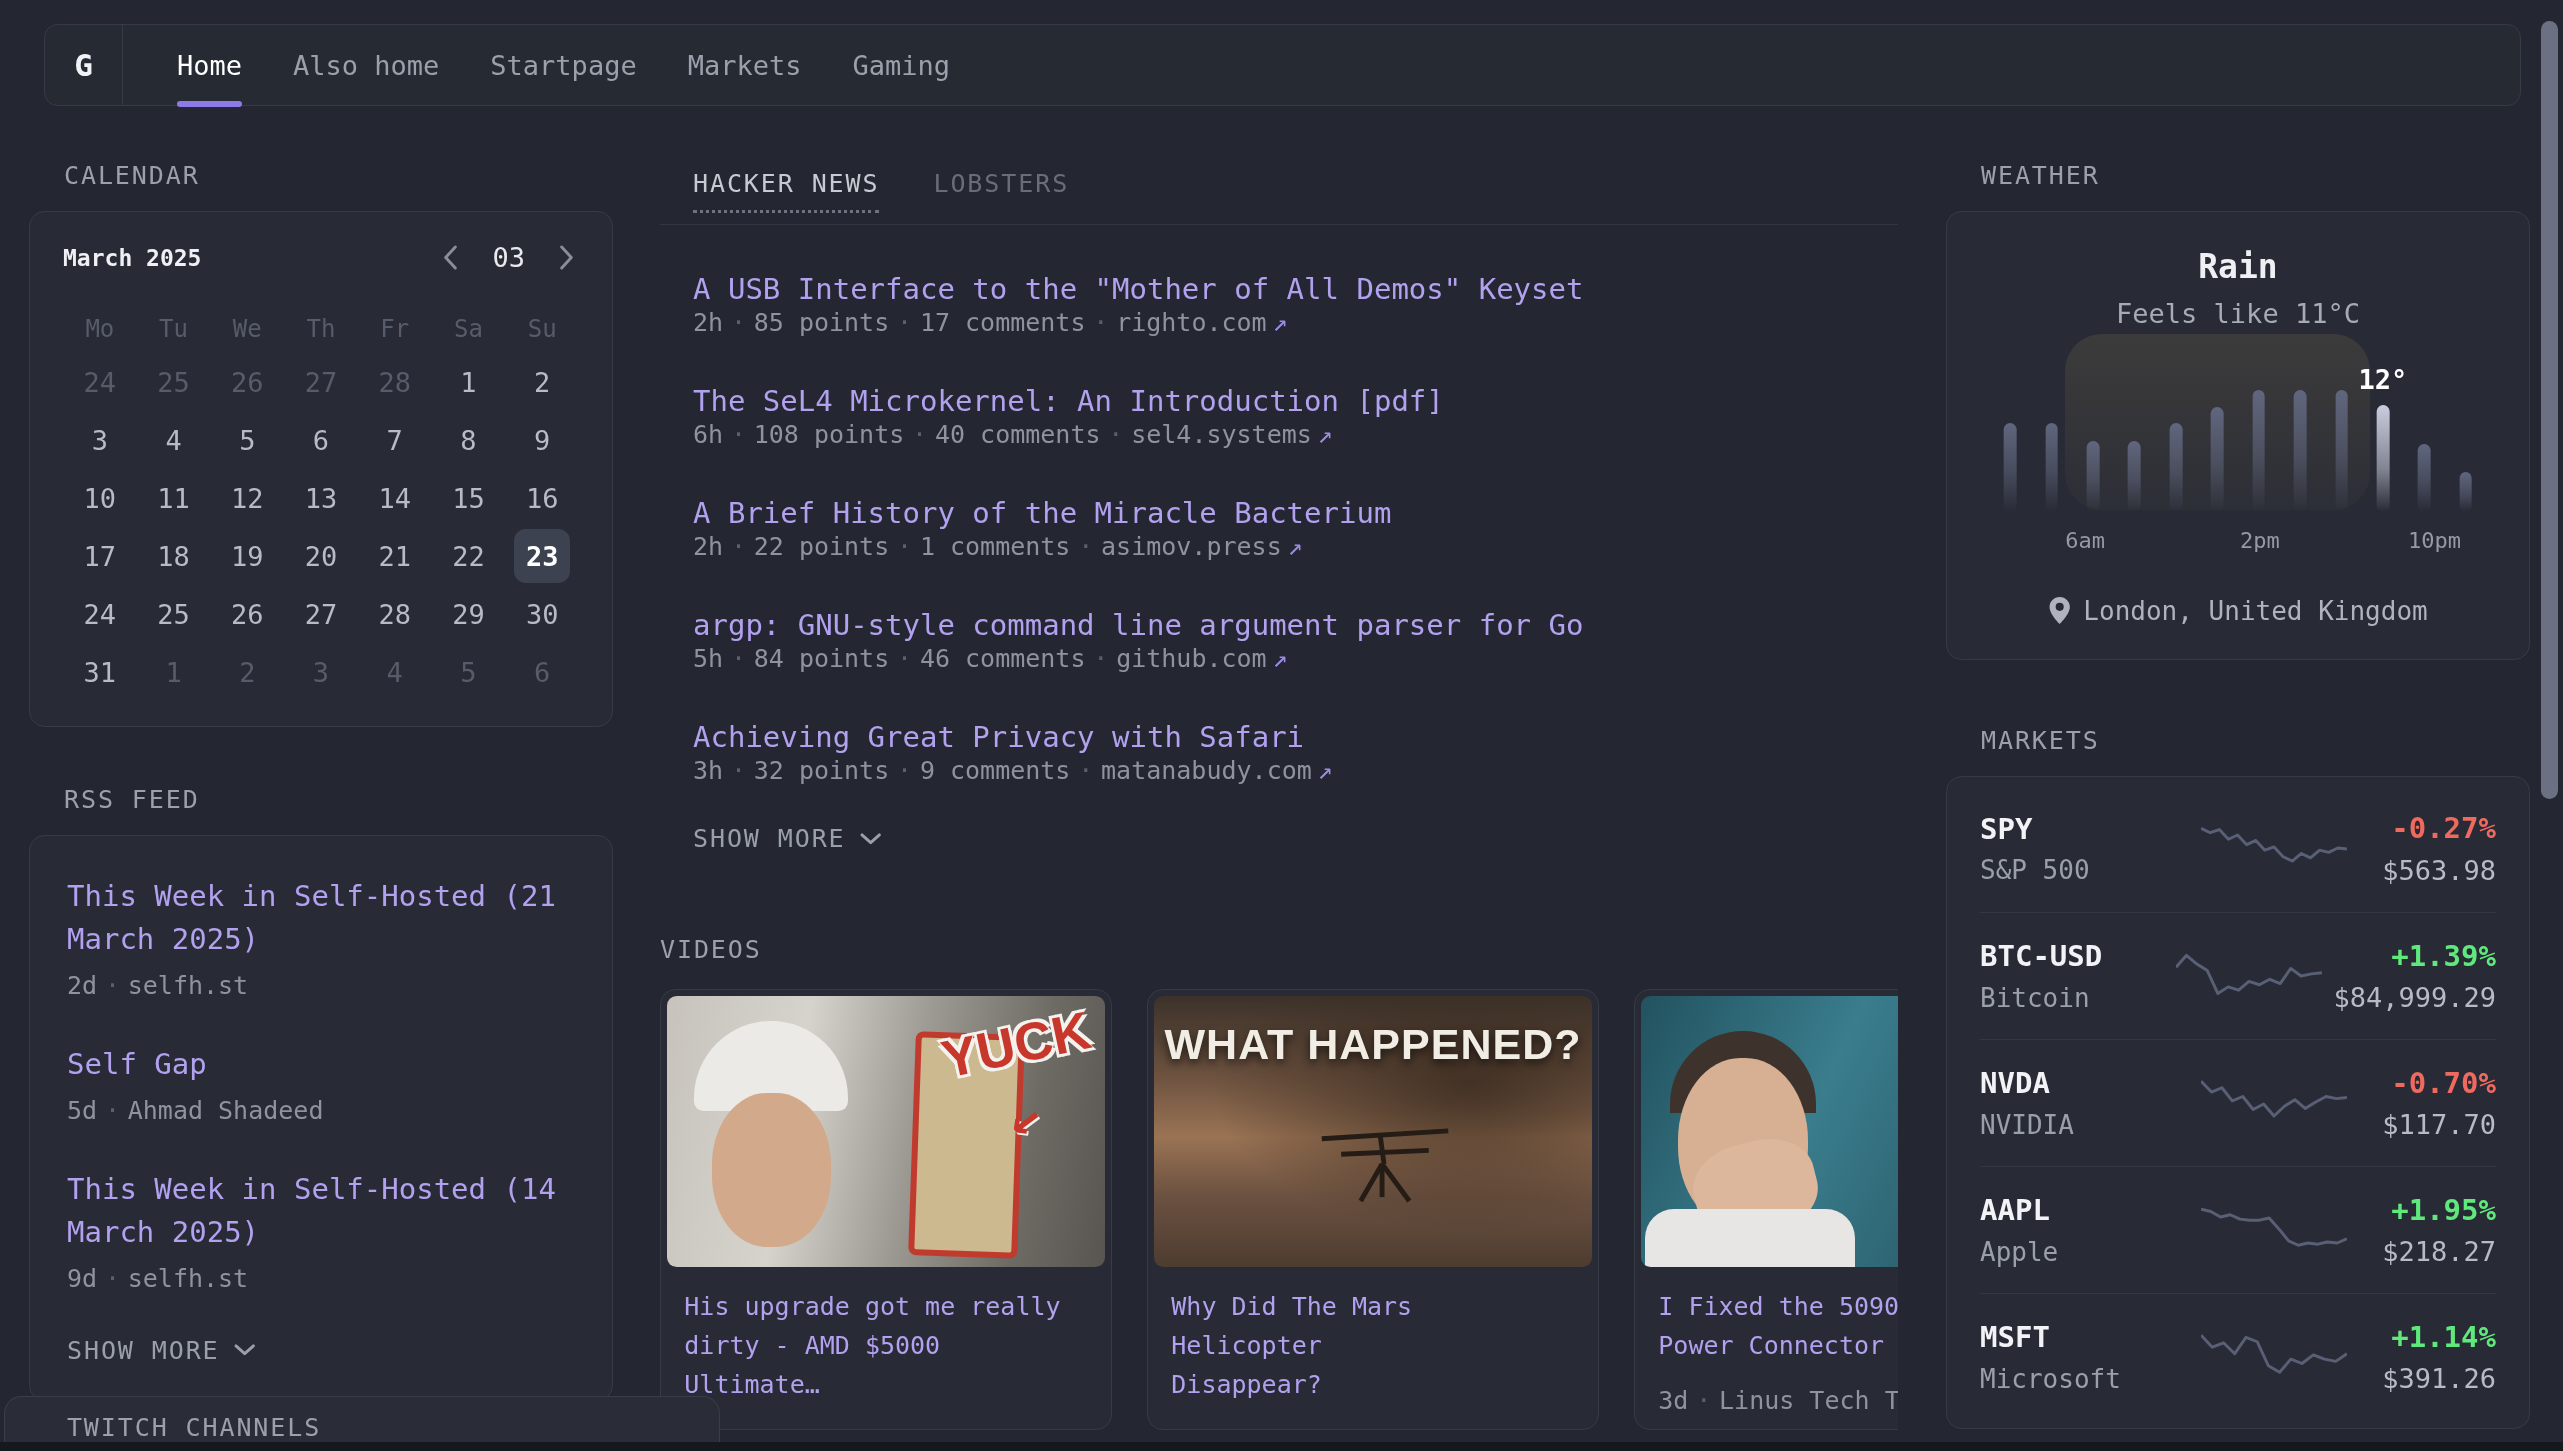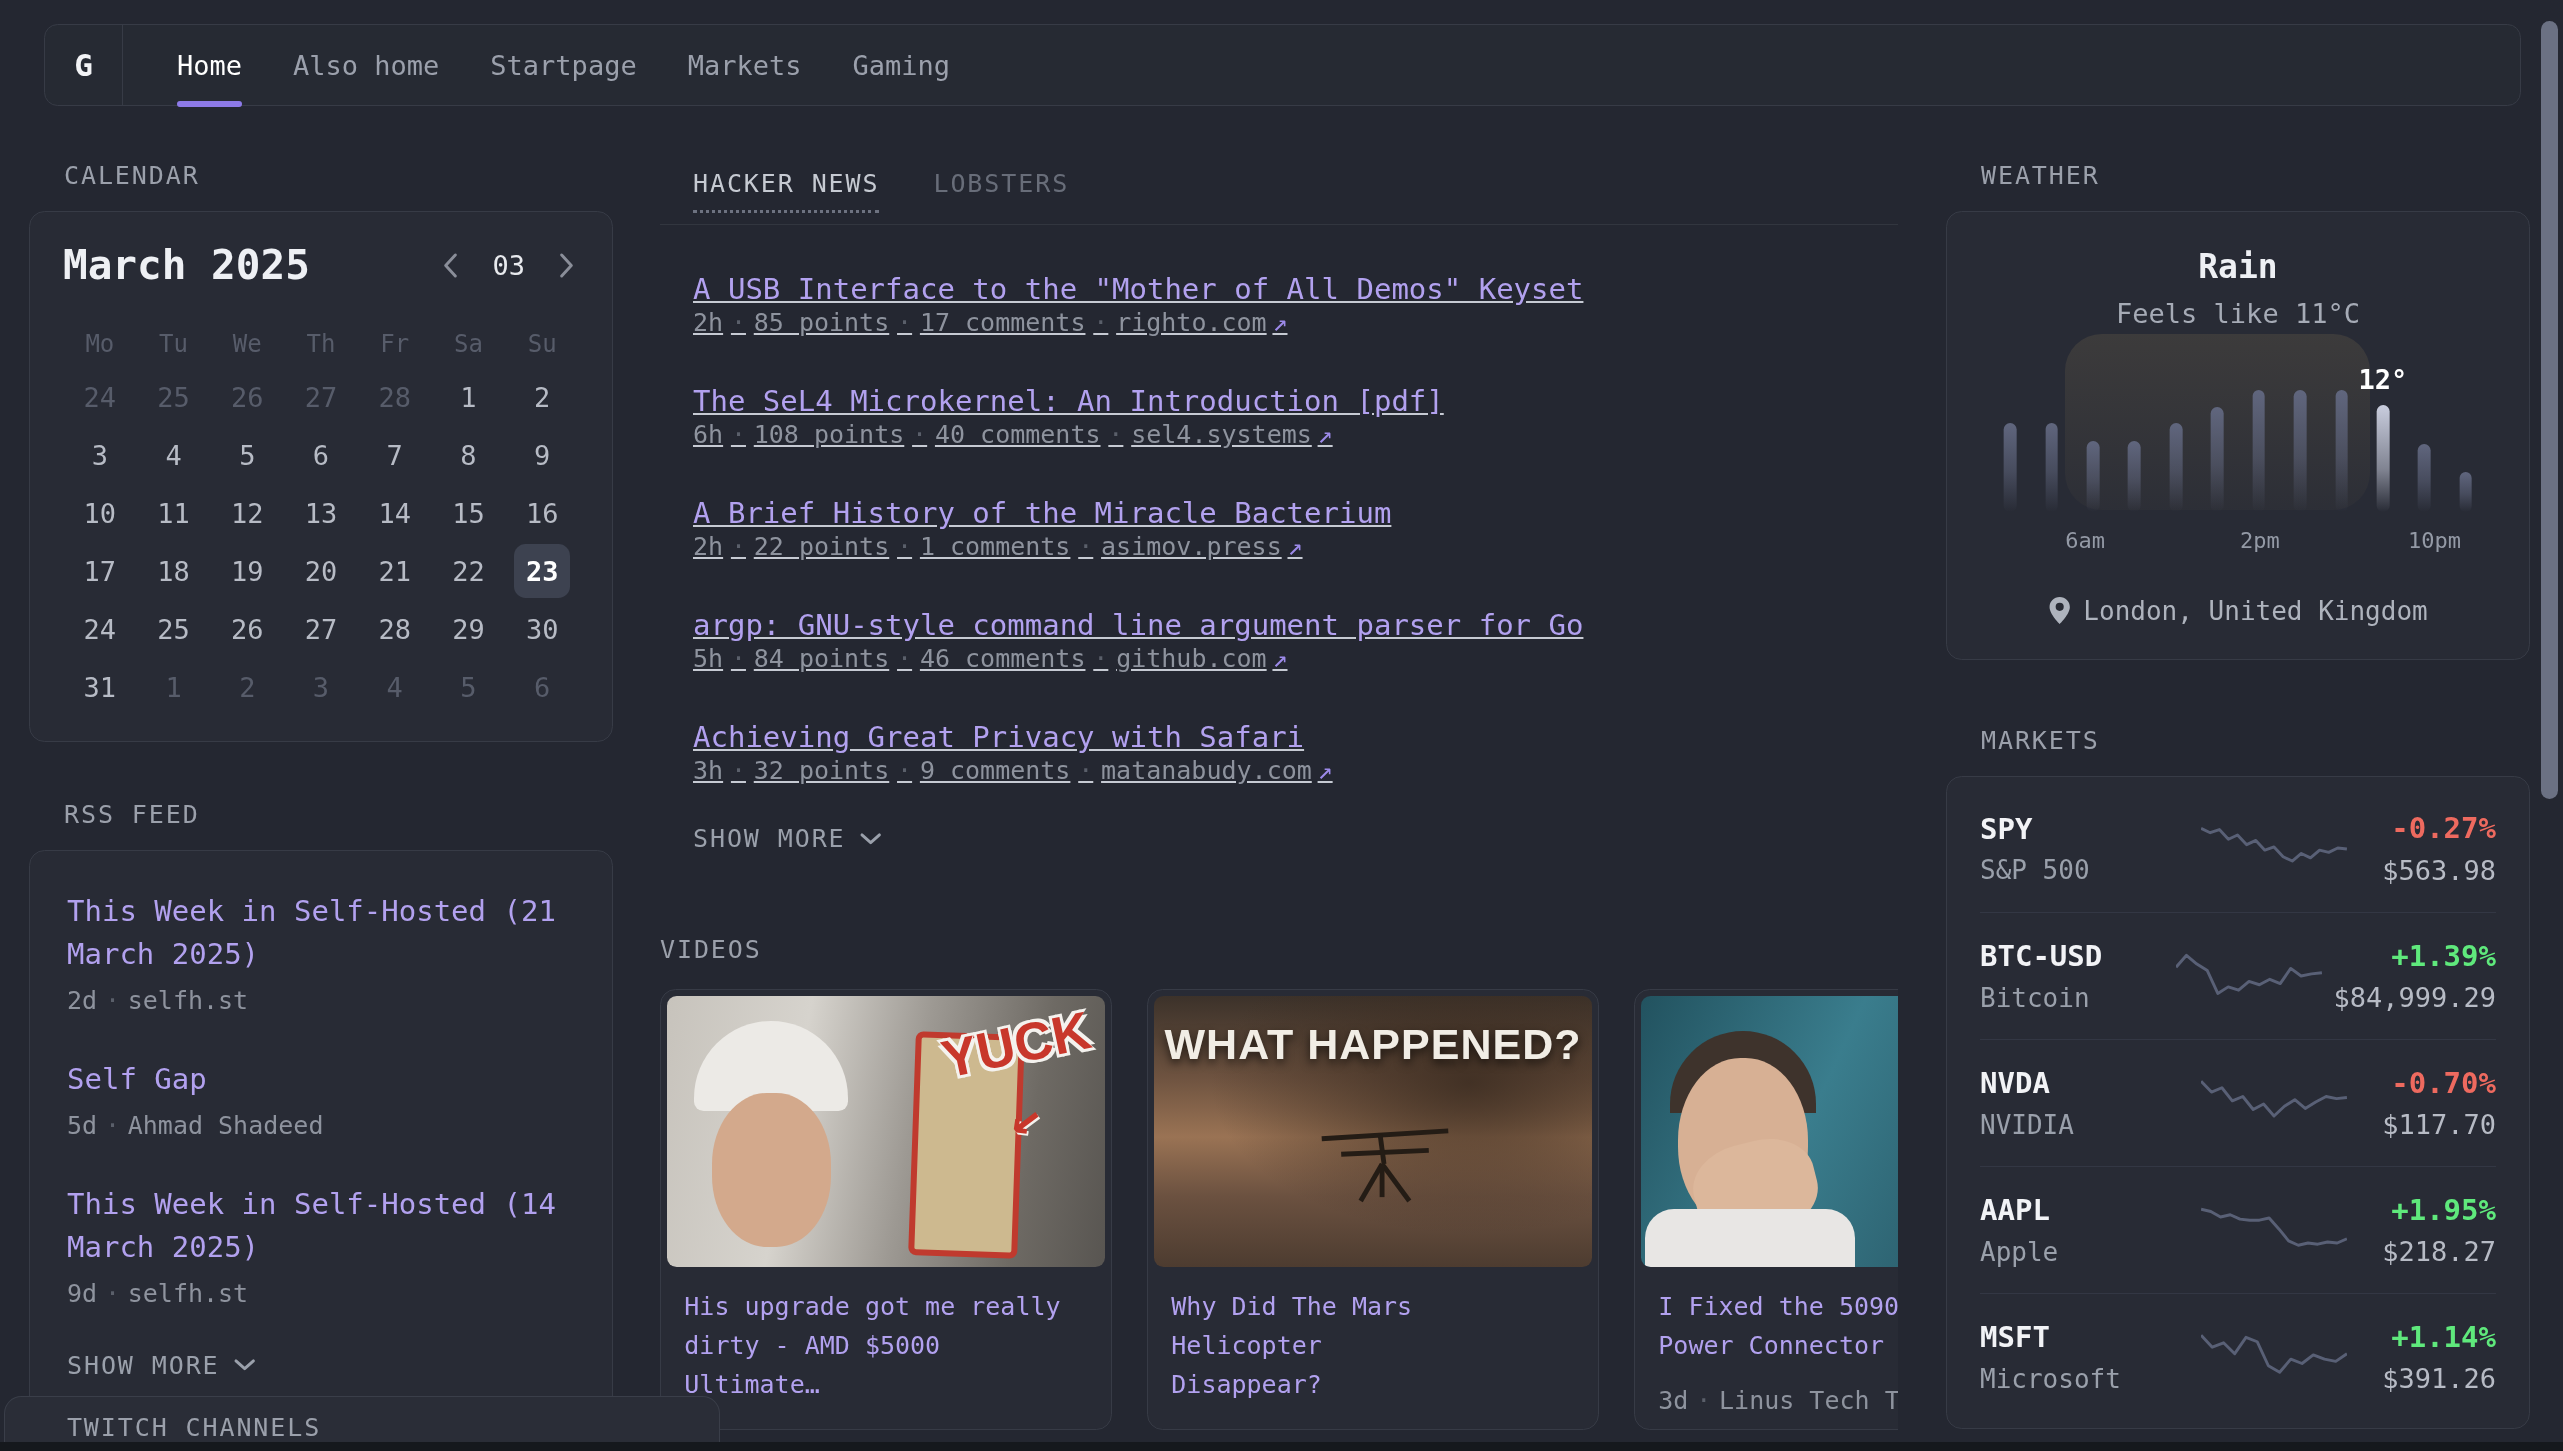--- a/index.html
+++ b/index.html
@@ -30,21 +30,21 @@
   
   .col { position:absolute; top:161px; }
   .col-left   { left:29px;  width:584px; }
   .col-center { left:660px; width:1238px; }
   .col-right  { left:1946px; width:584px; }
   .col-left .sec-heading, .col-right .sec-heading { margin-left:35px; }
 
   
   .calendar-card { margin-top:21.4px; padding:29px 33px 25px; }
   .cal-header { display:flex; align-items:center; justify-content:space-between; }
-  .cal-title { color:#eef0f4; font-size:41px; font-weight:bold; }
+  .cal-title { color:#eef0f4; font-size:23px; font-weight:bold; }
   .cal-nav { display:flex; align-items:center; gap:29px; }
   .cal-nav svg { display:block; cursor:pointer; }
   .cal-value { color:#e8eaee; font-size:27px; }
   .cal-grid { display:grid; grid-template-columns:repeat(7,1fr); }
   .cal-weekdays { margin-top:41px; }
   .cal-weekdays div { text-align:center; color:#575c6a; font-size:24px; }
   .cal-days { margin-top:9.7px; }
   .cal-cell { height:58px; display:flex; align-items:center; justify-content:center; }
   .daynum { min-width:56px; height:54px; display:flex; align-items:center; justify-content:center;
     font-size:27px; color:#b7bbc5; border-radius:11.7px; }
@@ -60,21 +60,21 @@
   .meta .dot { color:#5a5f6a; padding:0 7.8px; }
   .rss-item .meta { margin-top:9.7px; }
   .show-more { display:flex; align-items:center; gap:13.6px; color:#9aa0ab;
     font-size:25px; letter-spacing:1.9px; cursor:pointer; }
 
   
   .news-tabs { display:flex; gap:54px; padding-left:33px;margin-top:8px; }
   .news-tab { font-size:25px; letter-spacing:1.9px; color:#686d79; padding-bottom:11.7px; cursor:pointer; }
   .news-tab.active { color:#c6cad2; border-bottom:3.9px dotted #6d7280; }
   .news-sep { height:0; border-top:1.9px solid #32363f; margin-top:11.7px; }
-  .news-list { padding-left:33px;text-decoration:underline; }
+  .news-list { padding-left:33px; }
   .news-item { margin-top:47px; }
   .news-title { color:#b2a1ef; font-size:29px; cursor:pointer; }
   .news-item .meta { margin-top:2px; }
   .ext-arrow { color:#9c8ae9; padding-left:5.8px; }
   .news-show-more { margin:39px 0 0 33px; }
 
   
   .videos-heading { margin-top:82px; }
   .videos-row { margin-top:25px; display:flex; gap:35px; width:1238px; overflow:hidden; }
   .video-card { flex:0 0 452px; width:452px; padding:5.8px 5.8px 13.6px; }

